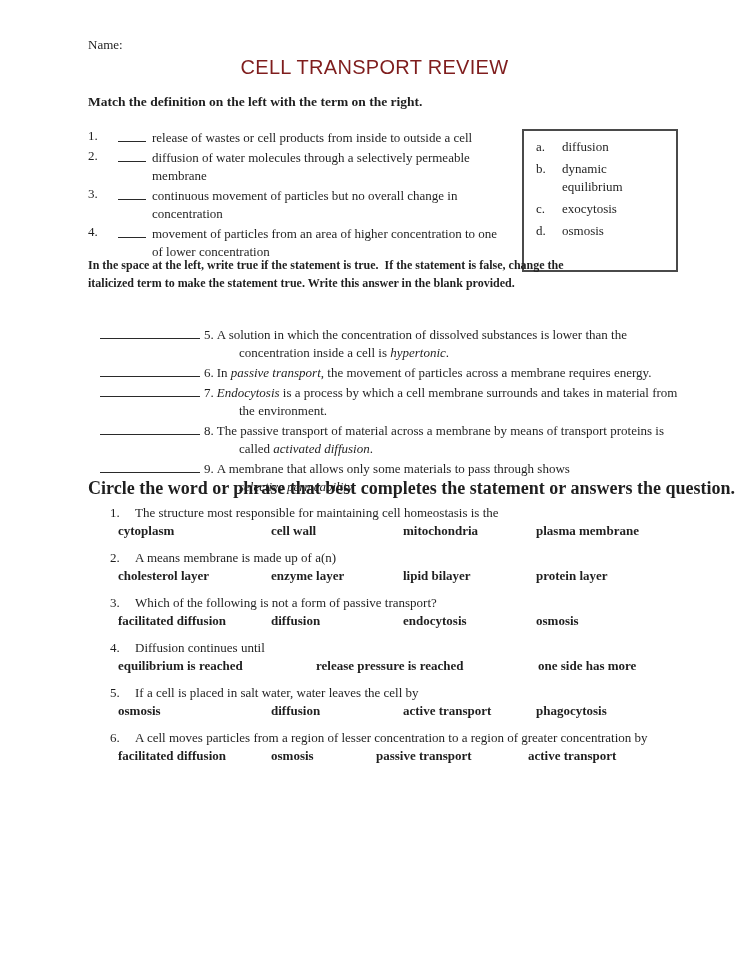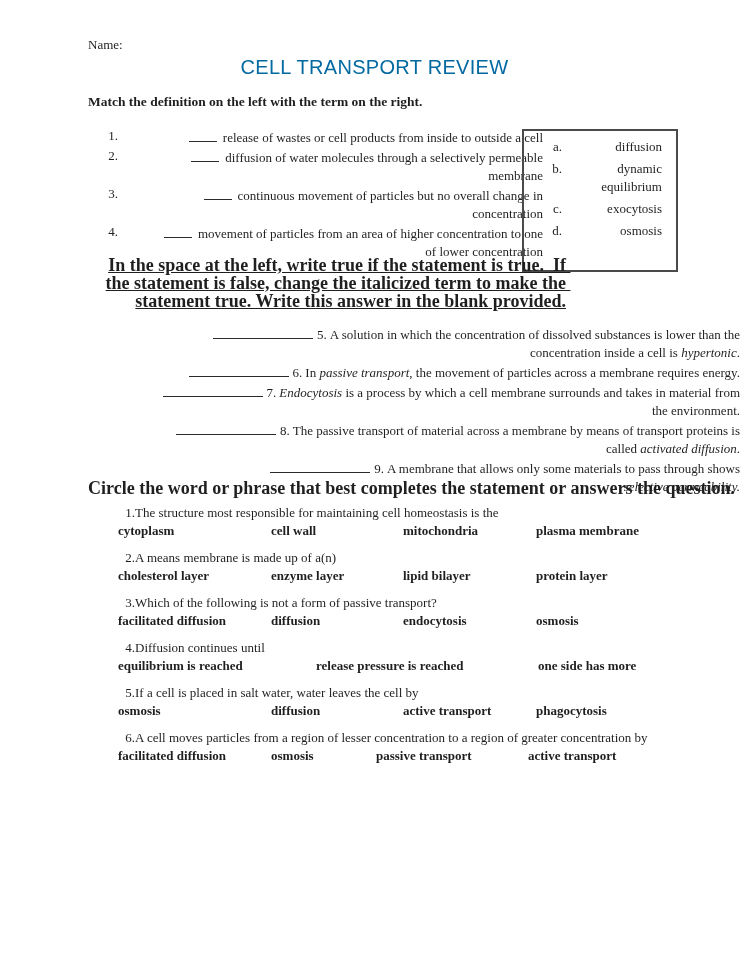--- a/index.html
+++ b/index.html
@@ -4,47 +4,47 @@
 <style>
   html,body{margin:0;padding:0;background:#e8e8e8;}
   #page{
     position:relative;
     width:749px;height:970px;
     background:#ffffff;
     font-family:"Liberation Serif","DejaVu Serif",serif;
     font-size:13px;line-height:18px;color:#1f1f1f;
     margin:0 auto;overflow:hidden;
   }
-  .abs{position:absolute;text-align:right;}
+  .abs{position:absolute;}
   .bold{font-weight:bold;}
 
   #name-label{left:88px;top:36px;}
   #title{left:0;top:55px;width:100%;text-align:center;
     font-family:"Liberation Sans","DejaVu Sans",sans-serif;
-    font-size:20px;line-height:24px;letter-spacing:.3px;color:#0369a1;}
+    font-size:20px;line-height:24px;letter-spacing:.3px;color:#7f1d1d;}
   #match-instruction{left:88px;top:93px;font-size:13.5px;}
 
   
   #match-list{left:88px;top:127px;width:455px;}
   .match-item{display:flex;}
   .m-num{width:30px;flex:0 0 30px;}
   .m-body{flex:1;padding-left:34px;text-indent:-34px;}
   .blank-sm{display:inline-block;width:28px;margin-right:6px;
     border-bottom:1px solid #2a2a2a;height:14px;vertical-align:baseline;}
   .m-text{white-space:pre-wrap;}
 
   
   #terms-box{left:522px;top:129px;width:156px;height:143px;
     border:2px solid #4a4a4a;box-sizing:border-box;padding:7px 6px 0 12px;}
   .term-item{display:flex;margin-bottom:4px;}
   .t-letter{width:26px;flex:0 0 26px;}
   .t-text{width:100px;white-space:pre-wrap;}
 
   
-  #tf-instruction{left:88px;top:256px;width:478px;font-size:18px;white-space:pre-wrap;text-decoration:underline;}
+  #tf-instruction{left:88px;top:256px;width:478px;font-size:12px;white-space:pre-wrap;}
   #tf-list{left:100px;top:324px;width:640px;}
   .tf-item{padding-left:139px;text-indent:-139px;white-space:pre-wrap;}
   .blank-lg{display:inline-block;width:100px;margin-right:4px;
     border-bottom:1px solid #2a2a2a;height:14px;vertical-align:baseline;}
   .tf-num{margin-right:3px;}
   .ital{font-style:italic;}
 
   
   #circle-instruction{left:88px;top:479px;font-size:18px;}
   #circle-list{left:110px;top:504px;width:615px;}

